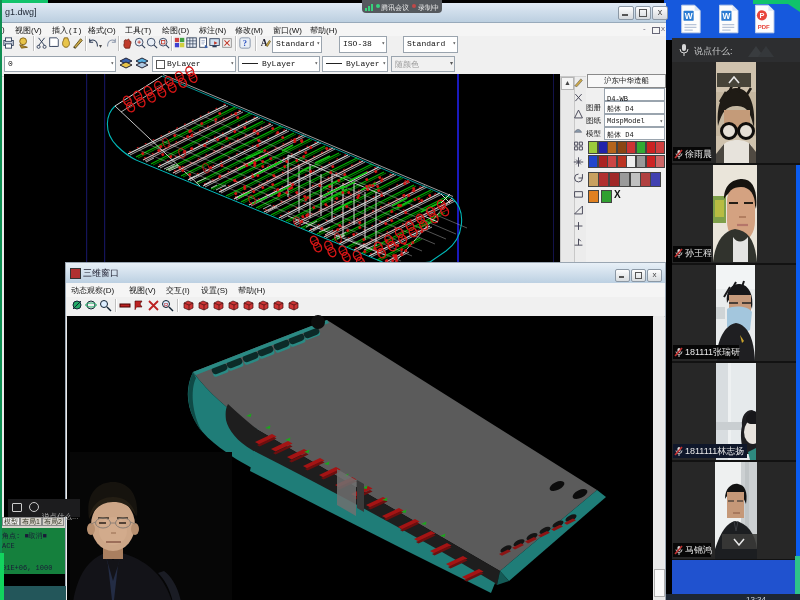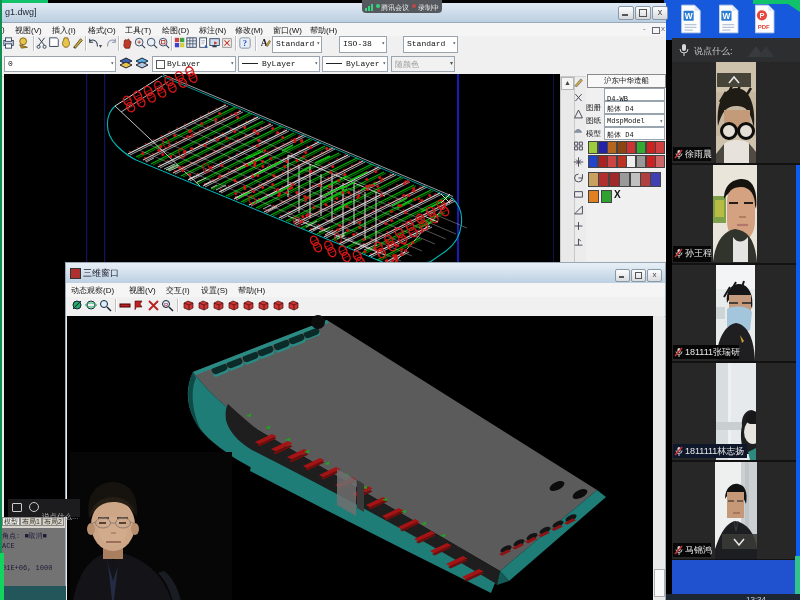--- a/index.html
+++ b/index.html
@@ -24,21 +24,21 @@
         <div class="abs" style="left:3px;top:7px;width:6px;height:2px;background:#555;"></div>
       </div>
     <div class="abs" style="left:633px;top:3px;width:14px;height:12px;background:linear-gradient(#fefefe,#d5d9dd);border:1px solid #8b98a5;border-radius:2px;">
         <div class="abs" style="left:3px;top:2px;width:6px;height:6px;border:1px solid #555;"></div>
       </div>
     <div class="abs" style="left:650px;top:3px;width:14px;height:12px;background:linear-gradient(#fefefe,#d5d9dd);border:1px solid #8b98a5;border-radius:2px;font-size:9px;color:#444;text-align:center;line-height:11px;">x</div>
   </div>
   <div class="abs" style="left:0;top:20px;width:664px;height:13px;background:#f5f5f5;font-size:8px;color:#111;">
     <span class="abs" style="left:0px;top:2px;">)</span>
     <span class="abs" style="left:13px;top:2px;">视图(V)</span>
-    <span class="abs" style="left:50px;top:2px;">插入(I)</span>
+    <span class="abs" style="left:50px;top:2px;font-family:Liberation Mono, monospace;">插入(I)</span>
     <span class="abs" style="left:86px;top:2px;">格式(O)</span>
     <span class="abs" style="left:123px;top:2px;">工具(T)</span>
     <span class="abs" style="left:160px;top:2px;">绘图(D)</span>
     <span class="abs" style="left:197px;top:2px;">标注(N)</span>
     <span class="abs" style="left:233px;top:2px;">修改(M)</span>
     <span class="abs" style="left:271px;top:2px;">窗口(W)</span>
     <span class="abs" style="left:308px;top:2px;">帮助(H)</span>
     <span class="abs" style="left:641px;top:1px;color:#667;font-size:8px;">-</span>
     <div class="abs" style="left:650px;top:4px;width:6px;height:5px;border:1px solid #667;"></div>
     <span class="abs" style="left:659px;top:1px;color:#667;font-size:8px;">x</span>
@@ -890,21 +890,21 @@
 <path d="M538 535.4 l9 -4.5 l3 1.8 l-9 4.5 Z" fill="#8d1414"></path>
 <ellipse cx="558" cy="524.2" rx="6" ry="2.8" fill="#141414" transform="rotate(-26 558 524.2)"></ellipse>
 <path d="M551 529.2 l9 -4.5 l3 1.8 l-9 4.5 Z" fill="#8d1414"></path>
 <ellipse cx="571" cy="518.0" rx="6" ry="2.8" fill="#141414" transform="rotate(-26 571 518.0)"></ellipse>
 <path d="M564 523.0 l9 -4.5 l3 1.8 l-9 4.5 Z" fill="#8d1414"></path>
 <path d="M337 469 L356 480 L356 516 L337 505 Z" fill="#707070" opacity="0.85"></path>
 <path d="M357 480 L364 484 L364 512 L357 508 Z" fill="#3a3a3a"></path>
 </svg>
 
 <div class="abs" style="left:2px;top:517px;width:63px;height:11px;background:#d8d4cc;font-size:7px;color:#332;overflow:hidden;white-space:nowrap;"><span style="border:1px solid #888;background:#efefef;padding:0 1px;">模型</span><span style="border:1px solid #888;padding:0 1px;">布局1</span><span style="border:1px solid #888;padding:0 1px;">布局2</span></div>
-<div class="abs" style="left:2px;top:528px;width:63px;height:58px;background:#737373;font-family:'Liberation Mono',monospace;font-size:7px;color:#1a1a38;overflow:hidden;">
+<div class="abs" style="left:2px;top:528px;width:63px;height:46px;background:#15803d;font-family:'Liberation Mono',monospace;font-size:7px;color:#1a1a38;overflow:hidden;">
   <div style="margin:3px 0 0 0px;">角点: ■取消■</div>
   <div style="margin:1px 0 0 0px;">ACE</div>
   <div style="margin:14px 0 0 0px;">01E+06, 1000</div>
 </div>
 <div class="abs" style="left:0;top:553px;width:4px;height:47px;background:#12d45e;"></div>
 <div class="abs" style="left:4px;top:586px;width:62px;height:14px;background:#23565a;"></div>
 
 <svg id="webcam" class="abs" style="left:70px;top:452px;" width="162" height="148" viewBox="0 0 162 148">
 <rect x="0" y="0" width="162" height="148" fill="#060606"></rect>
 <g transform="translate(0,9)">

